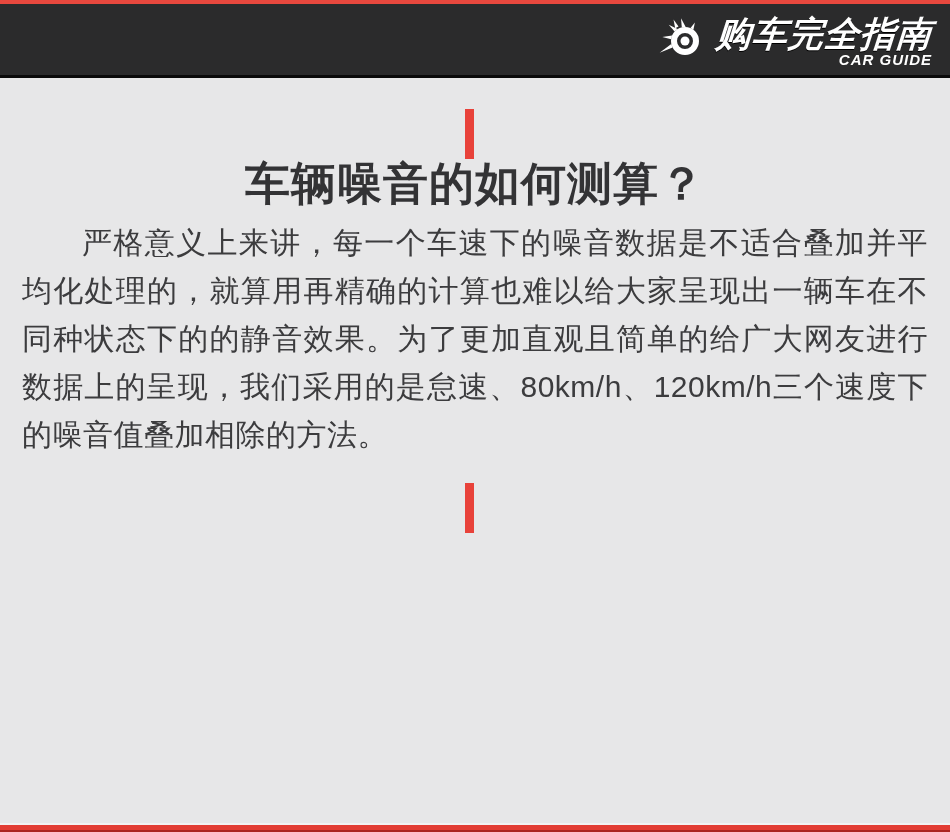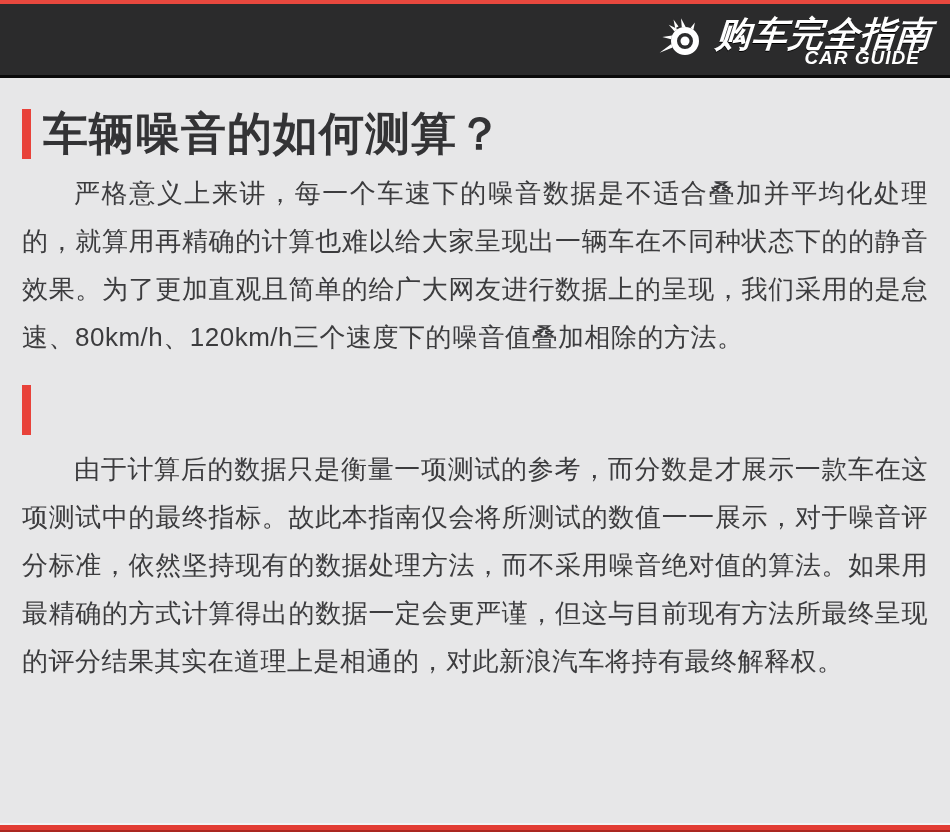--- a/index.html
+++ b/index.html
@@ -23,40 +23,41 @@
   }
   .logo-icon{width:52px;height:48px;margin-right:6px;flex:0 0 auto;}
   .logo-textwrap{position:relative;display:inline-block;padding-bottom:12px;}
   .logo-title{
     color:#ffffff;font-size:35px;font-weight:900;font-style:italic;
     letter-spacing:1px;line-height:1;
     text-shadow:0 1px 0 #000;
     transform:skewX(-4deg);display:inline-block;
   }
   .logo-subtitle{
-    position:absolute;right:12px;bottom:-4px;
-    color:#ffffff;font-size:19px;font-weight:bold;font-style:italic;
+    position:absolute;right:0;bottom:-4px;
+    color:#ffffff;font-size:15px;font-weight:bold;font-style:italic;
     letter-spacing:1px;line-height:1;
   }
   
   .content{position:absolute;top:85px;left:0;width:100%;box-sizing:border-box;padding:0 22px;}
   .section-heading{
     display:flex;align-items:center;
     margin:24px 0 10px 0;
+    flex-direction:column;
   }
   .accent-bar{
     width:9px;height:50px;background:#e8423a;
     margin-right:12px;flex:0 0 auto;
   }
   .heading-text{
     font-size:45px;font-weight:900;color:#333335;
     letter-spacing:1px;line-height:1.1;
   }
   .para{
-    font-size:26px;font-weight:300;color:#3c3c3e;
+    font-size:30px;font-weight:300;color:#3c3c3e;
     line-height:48px;letter-spacing:0.5px;
     text-align:justify;text-indent:2em;
     margin:10px 0 18px 0;
   }
   
   .bottombar{
     position:absolute;bottom:0;left:0;width:100%;height:9px;
     background:#e23c33;
     border-top:2px solid #f2f2f2;
     border-bottom:2px solid #aa2620;
@@ -96,19 +97,18 @@
 
     <div class="section-heading">
       <span class="accent-bar"></span>
       <span class="heading-text">车辆噪音的如何测算？</span>
     </div>
     <p class="para">严格意义上来讲，每一个车速下的噪音数据是不适合叠加并平均化处理的，就算用再精确的计算也难以给大家呈现出一辆车在不同种状态下的的静音效果。为了更加直观且简单的给广大网友进行数据上的呈现，我们采用的是怠速、80km/h、120km/h三个速度下的噪音值叠加相除的方法。</p>
 
     <div class="section-heading">
       <span class="accent-bar"></span>
     </div>
-    <p class="para">由于计算后的数据只是衡量一项测试的参考，而分数是才展示一款车在这项测试中的最终指标。故此本指南仅会将所测试的数值一一展示，对于噪音评分标准，依然坚持现有的数据处理方法，而不采用噪音绝对值的算法。如果用最精确的方式计算得出的数据一定会更严谨，但这与目前现有方法所最终呈现的评分结果其实在道理上是相通的，对此新浪汽车将持有最终解释权。</p>
 
   </div>
 
   <div class="bottombar"></div>
 
 </div>
 
 </body></html>

